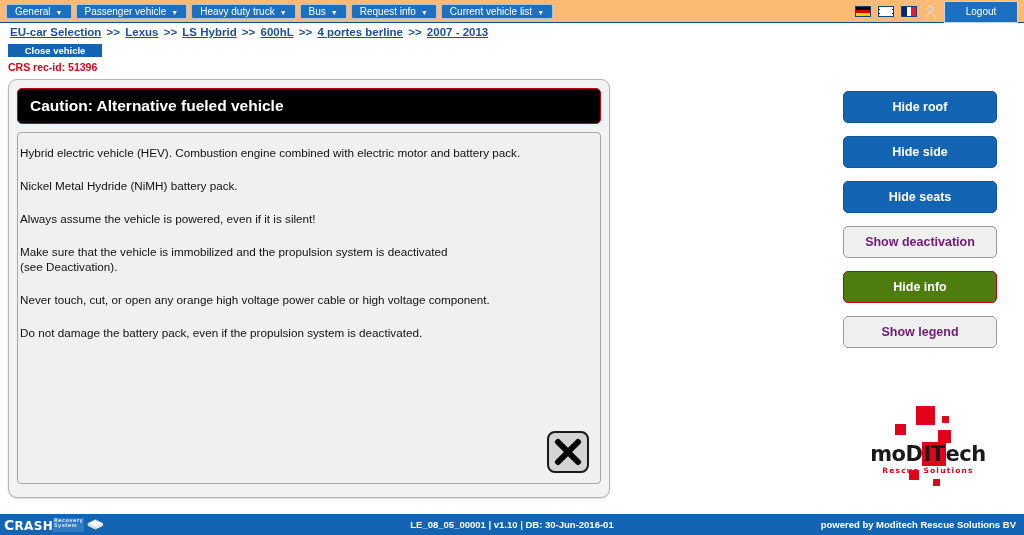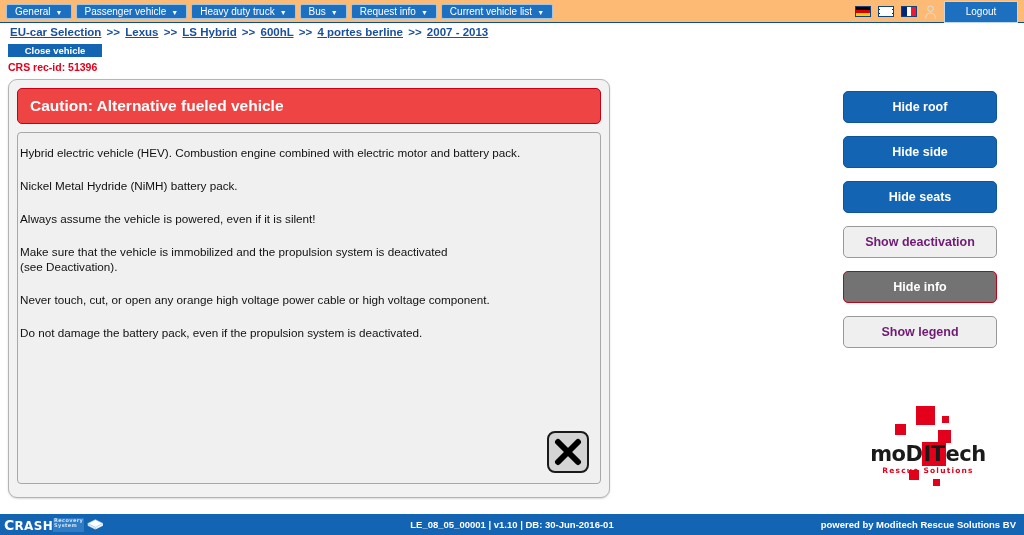--- a/index.html
+++ b/index.html
@@ -149,21 +149,21 @@
     width: 602px; height: 419px;
     background: #f2f2f2;
     border: 1px solid #b4b4b4;
     border-radius: 9px;
     box-shadow: 0 1px 2px rgba(0,0,0,0.15);
   }
   .caution-bar {
     position: absolute;
     left: 8px; top: 8px;
     width: 584px; height: 36px;
-    background: #ef4444;
+    background: #000000;
     border: 1px solid #c40017;
     border-radius: 5px;
     display: flex;
     align-items: center;
     padding-left: 12px;
   }
   .caution-bar .title {
     color: #fff;
     font-size: 15.5px;
     font-weight: bold;
@@ -208,21 +208,21 @@
   .side-btn {
     height: 32px;
     border-radius: 5px;
     font-size: 12.5px;
     font-weight: bold;
     display: flex; align-items: center; justify-content: center;
     cursor: pointer;
     border: 1px solid transparent;
   }
   .side-btn.blue { background: #1464b4; border-color: #0f5596; color: #ffffff; }
-  .side-btn.red  { background: #737373; border-color: #c40017; color: #ffffff; text-align: center; }
+  .side-btn.red  { background: #4d7c0f; border-color: #c40017; color: #ffffff; text-align: center; }
   .side-btn.grey { background: #efefef; border-color: #999999; color: #701a75; }
 
   
   .moditech {
     position: absolute;
     left: 862px; top: 404px;
     width: 132px; height: 82px;
   }
   .mt-sq { position: absolute; background: #e2001a; }
   .mt-word {

